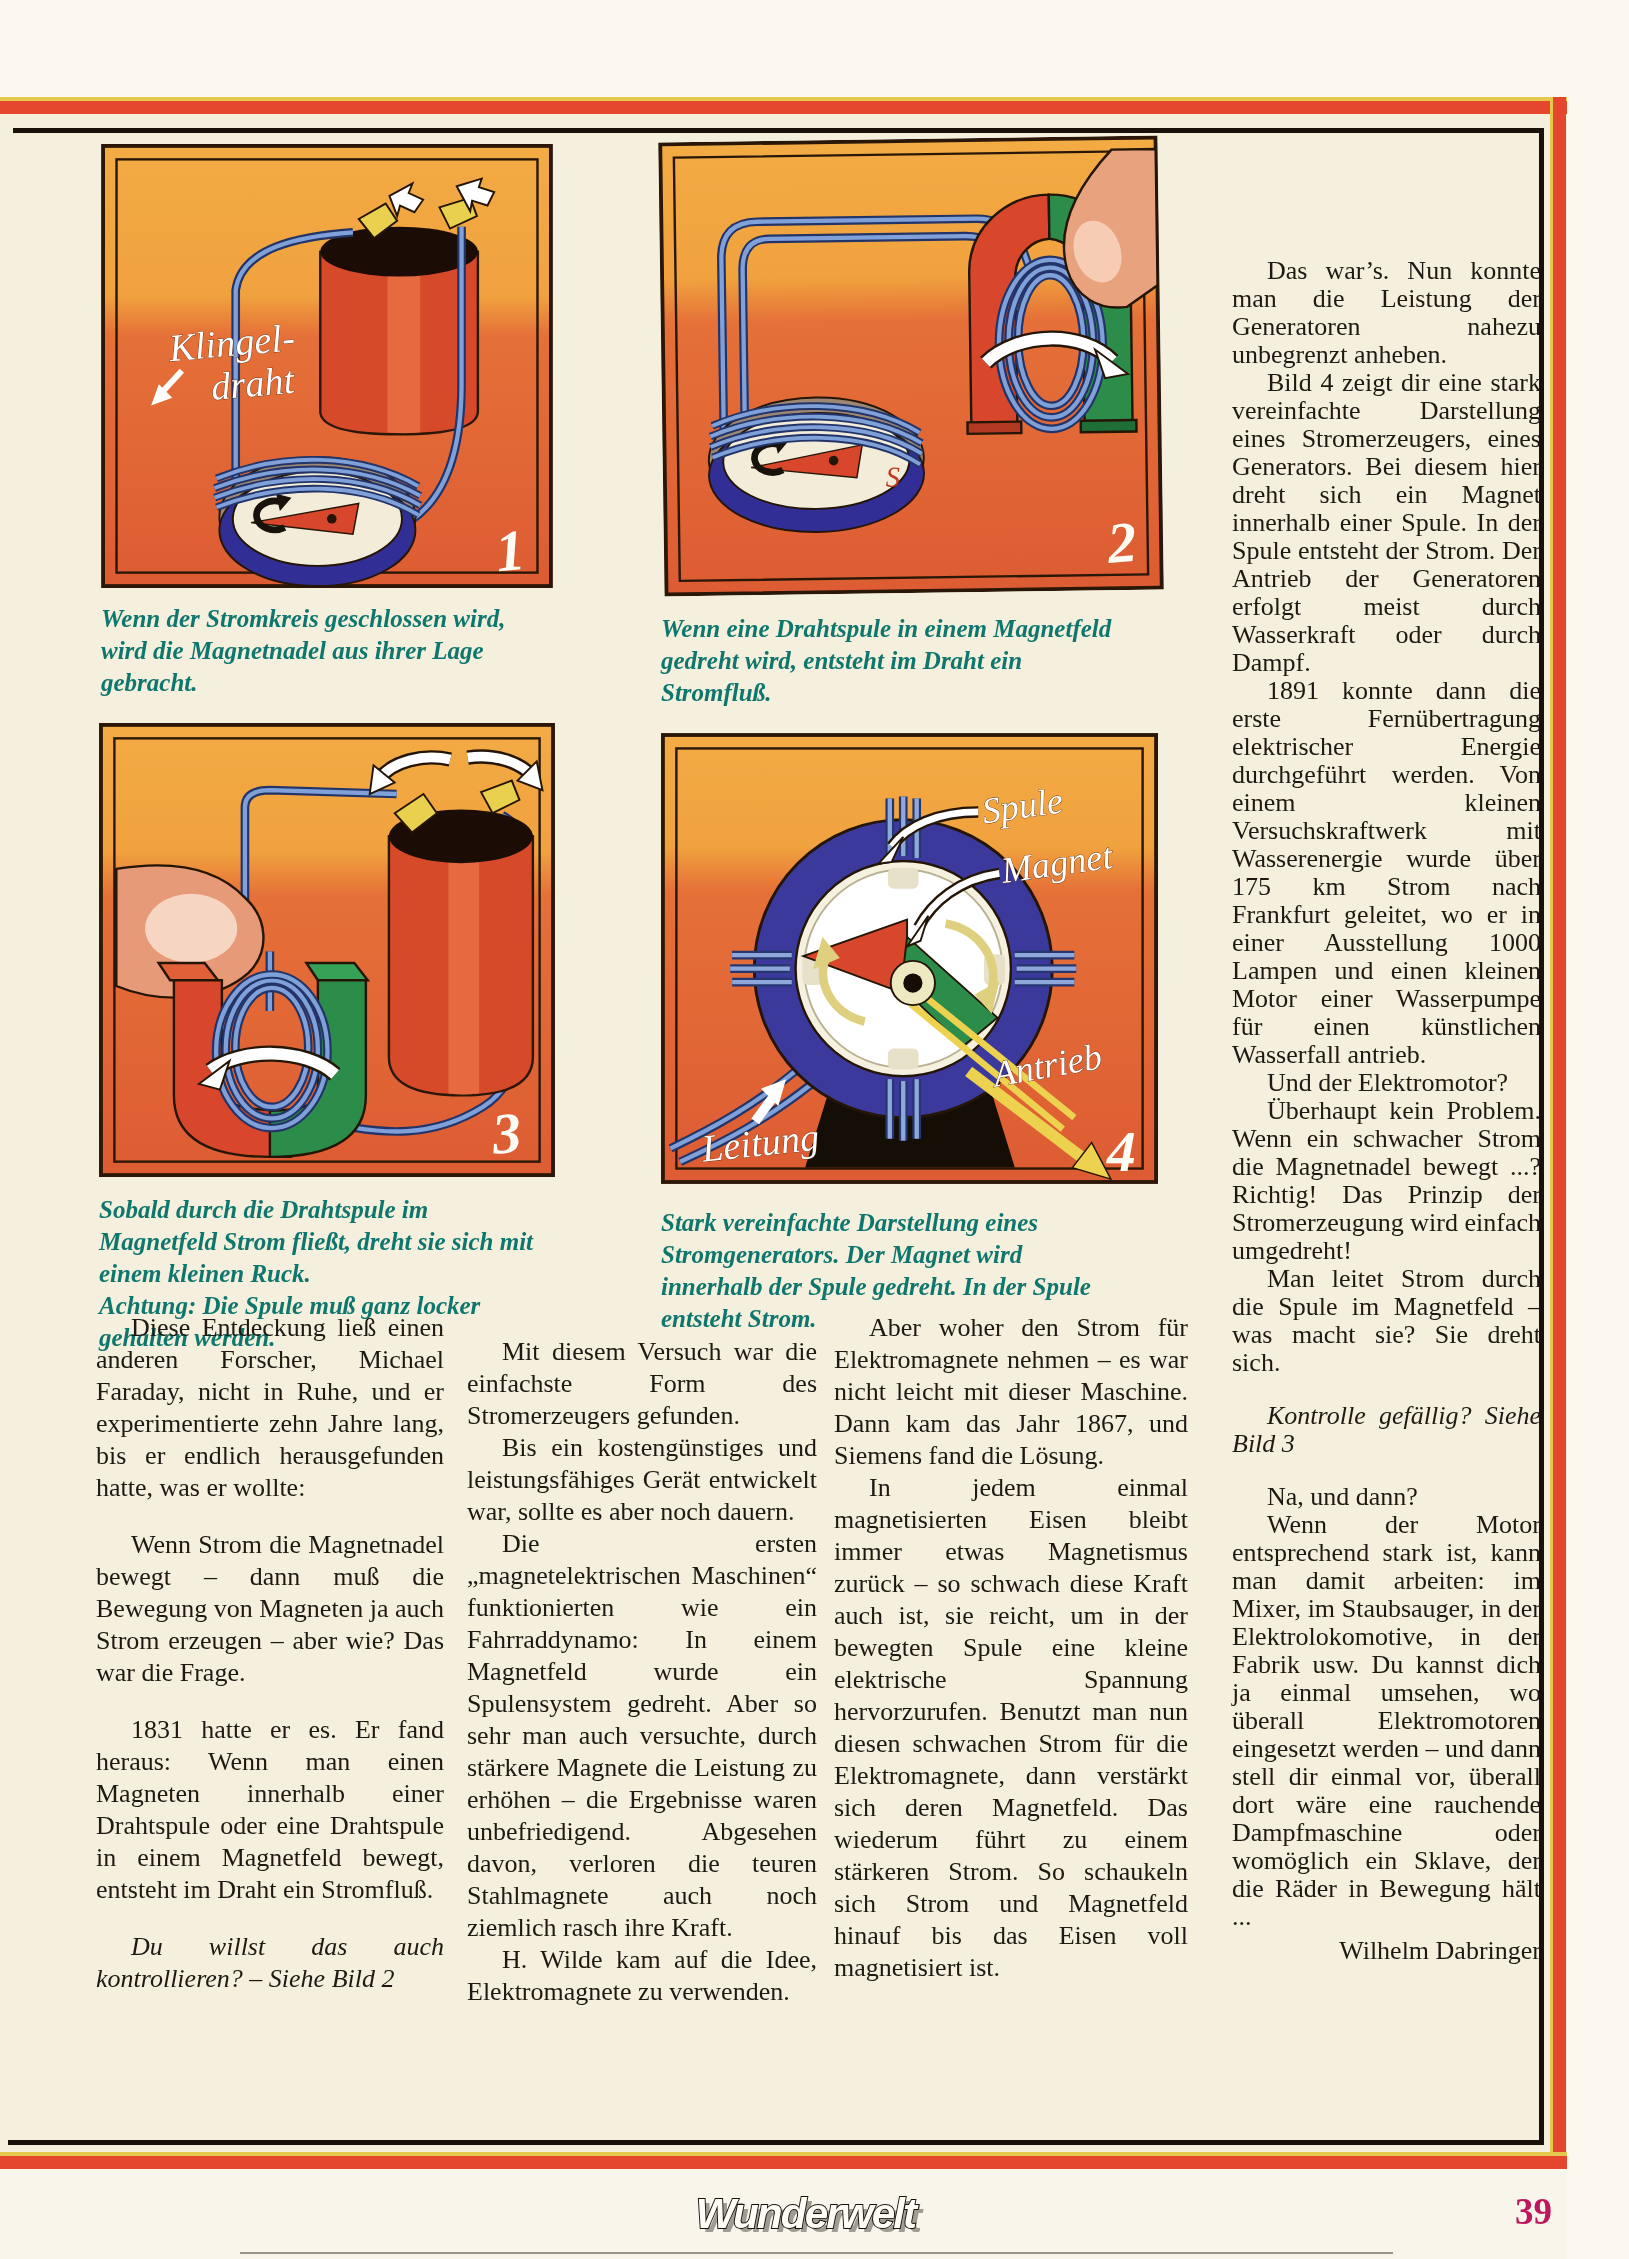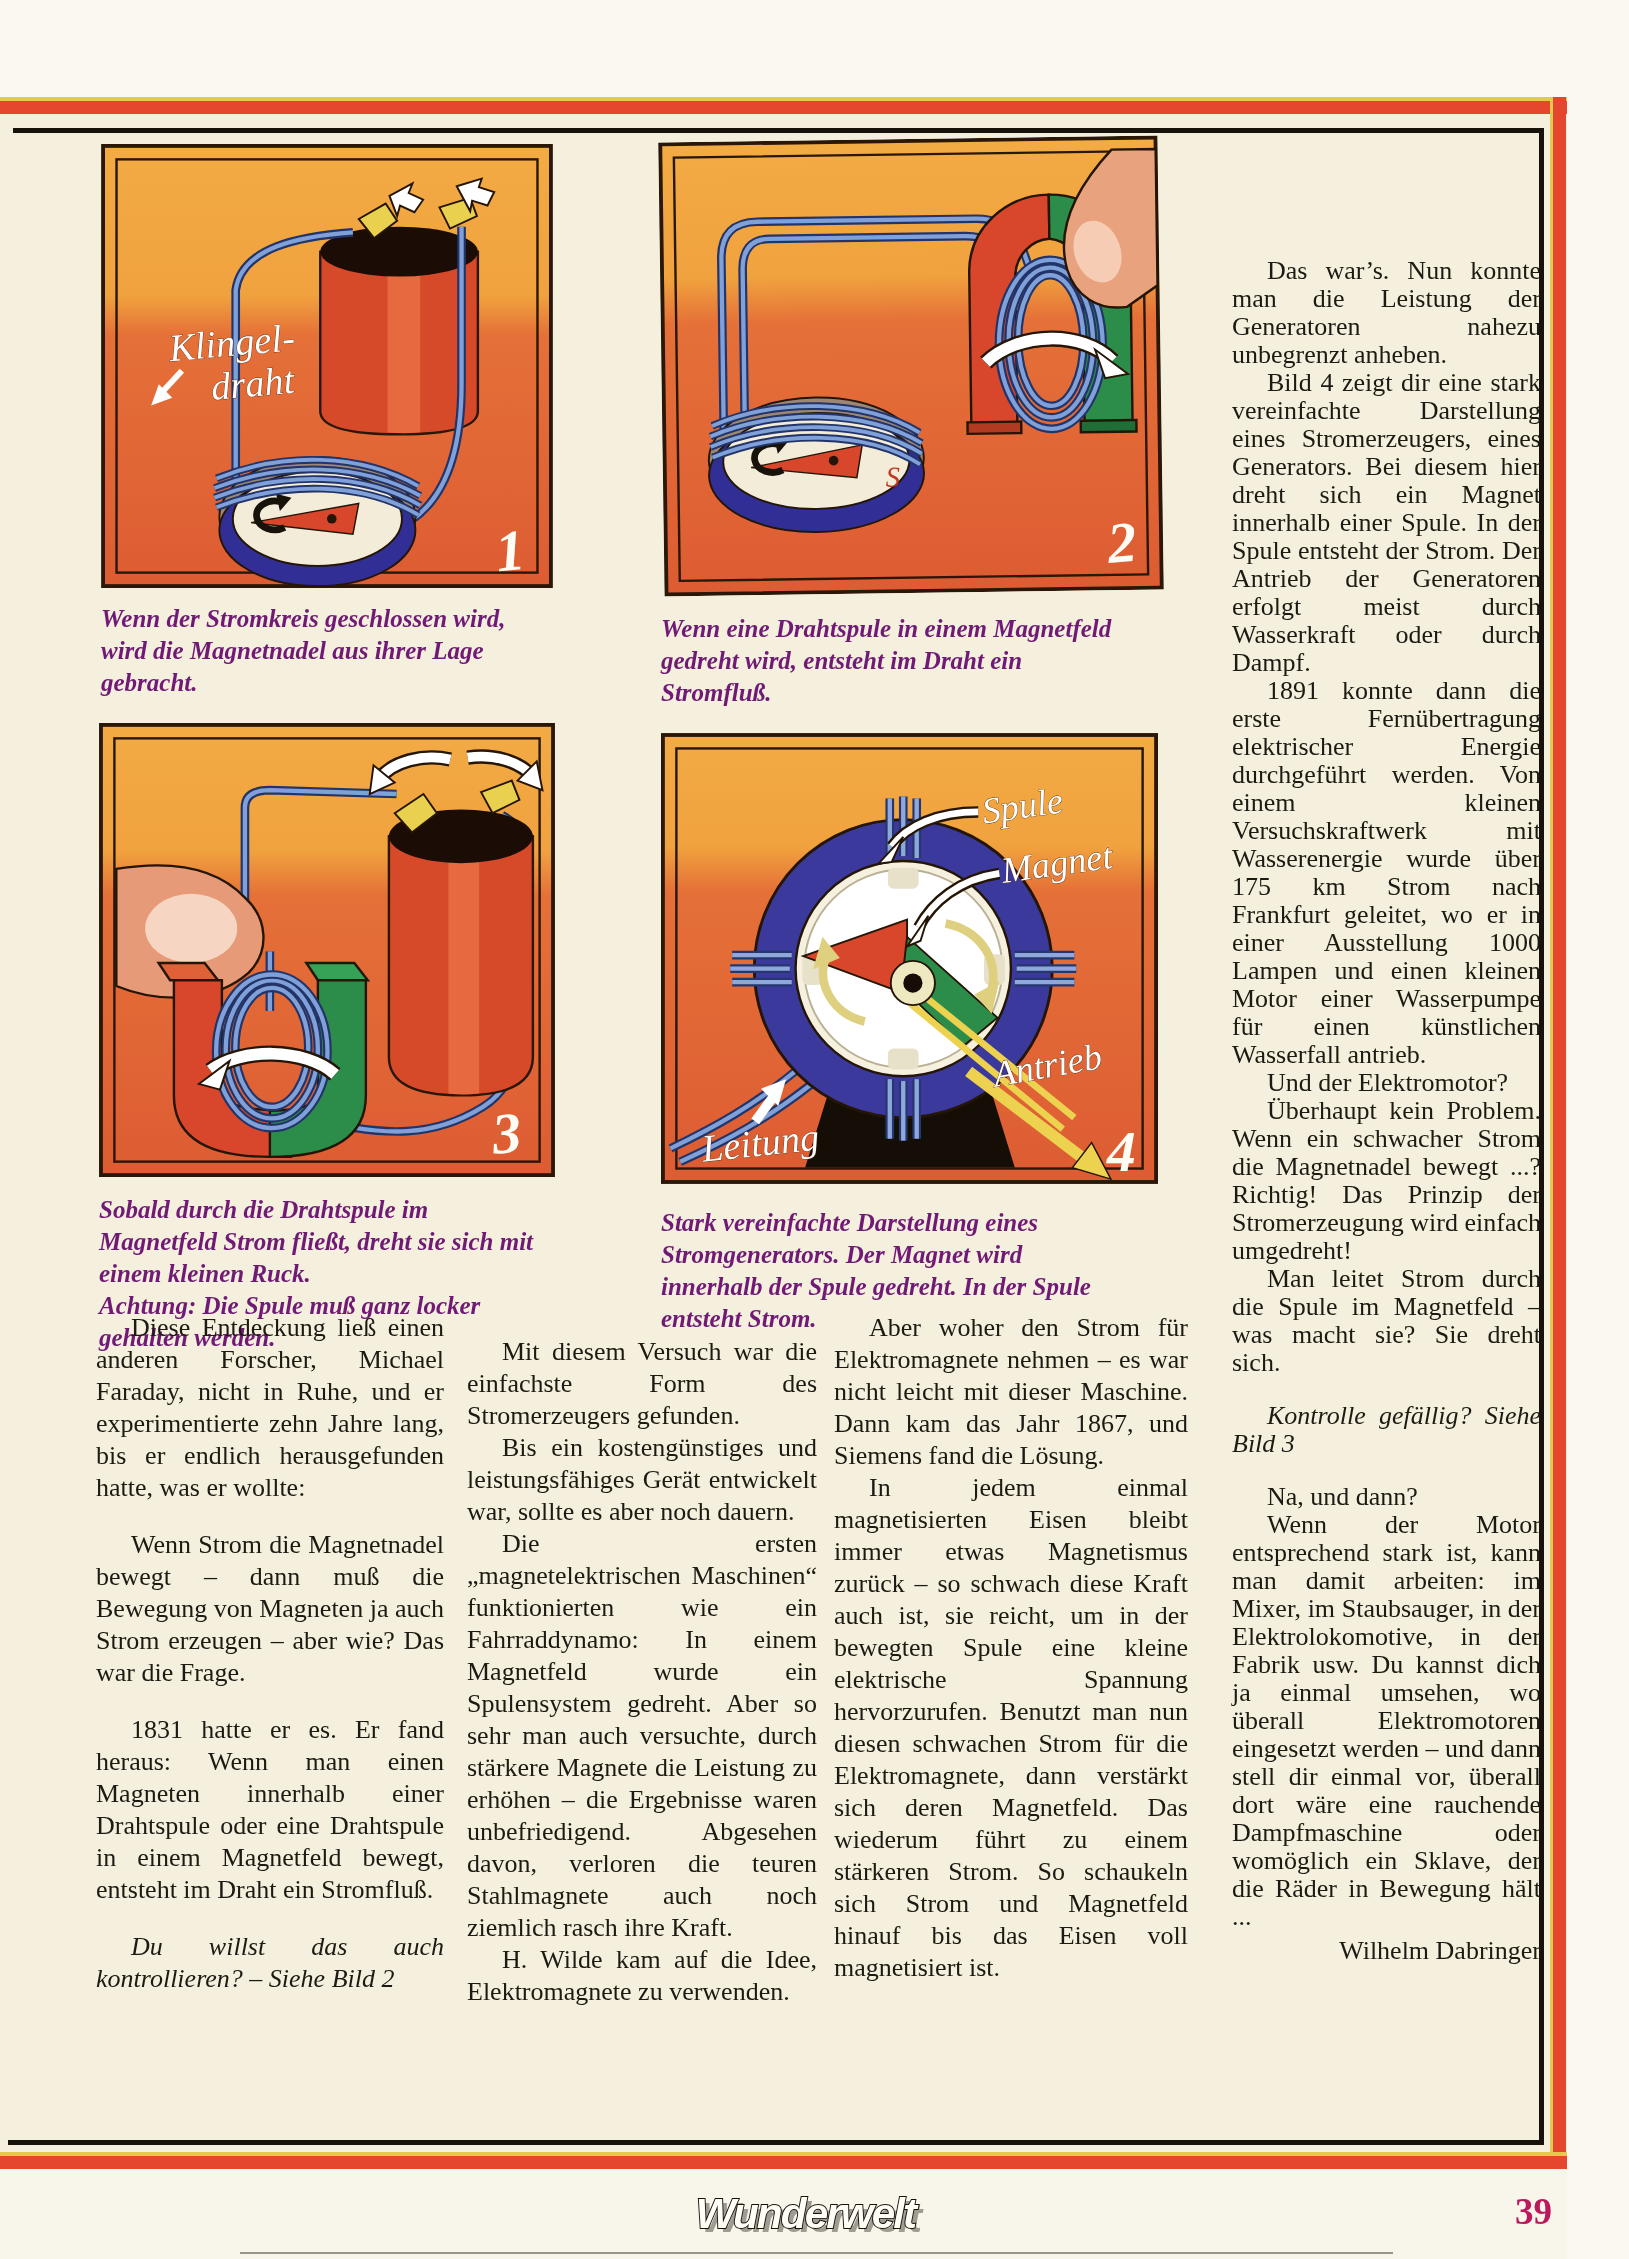--- a/index.html
+++ b/index.html
@@ -12,21 +12,21 @@
   
   .rule{position:absolute;background:#18130a;}
   .band-red{position:absolute;background:#e4472e;}
   .band-yellow{position:absolute;background:#e5c94e;}
   .edge-line{position:absolute;left:240px;top:2252px;width:1153px;height:1.9px;background:#9a948a;}
   
   .fig{position:absolute;}
   .fig svg{display:block;}
   .fig2tilt{transform:rotate(-0.8deg);}
   .caption{position:absolute;font-weight:bold;font-style:italic;font-size:25px;line-height:32px;
-           white-space:pre-line;color:#701a75;}
+           white-space:pre-line;color:#0f766e;}
   
   .bodycol{position:absolute;top:1312px;font-size:26px;line-height:32px;text-align:justify;
            hyphens:auto;-webkit-hyphens:auto;}
   .sidebar{position:absolute;left:1232px;top:257px;width:309px;font-size:26px;line-height:28px;
            text-align:justify;hyphens:auto;-webkit-hyphens:auto;}
   .p{margin:0;text-indent:35px;}
   .p.gap{margin-top:25px;}
   .p.em{font-style:italic;}
   .byline{margin:5.8px 0 0 0;font-weight:normal;text-align:right;}
   

